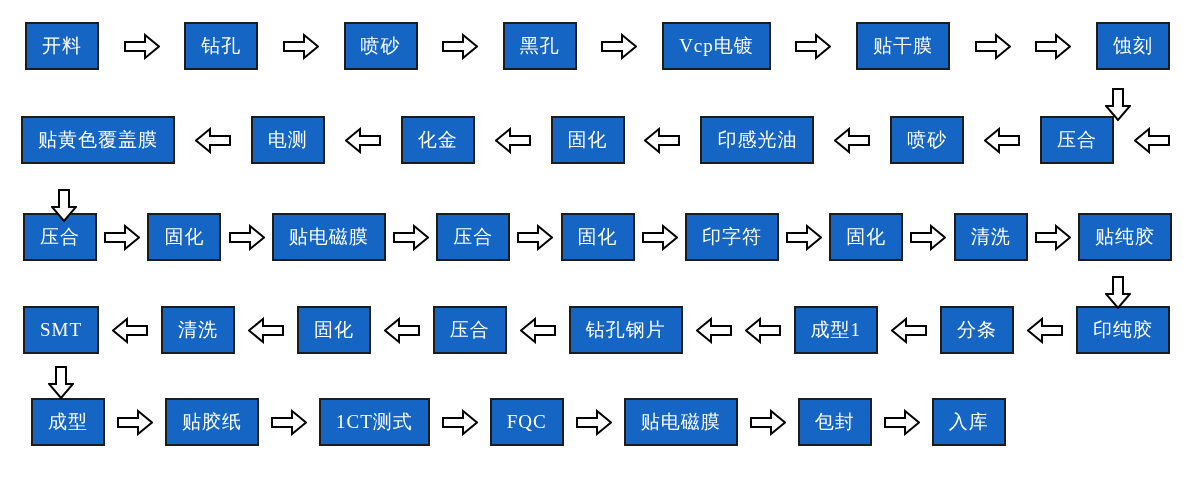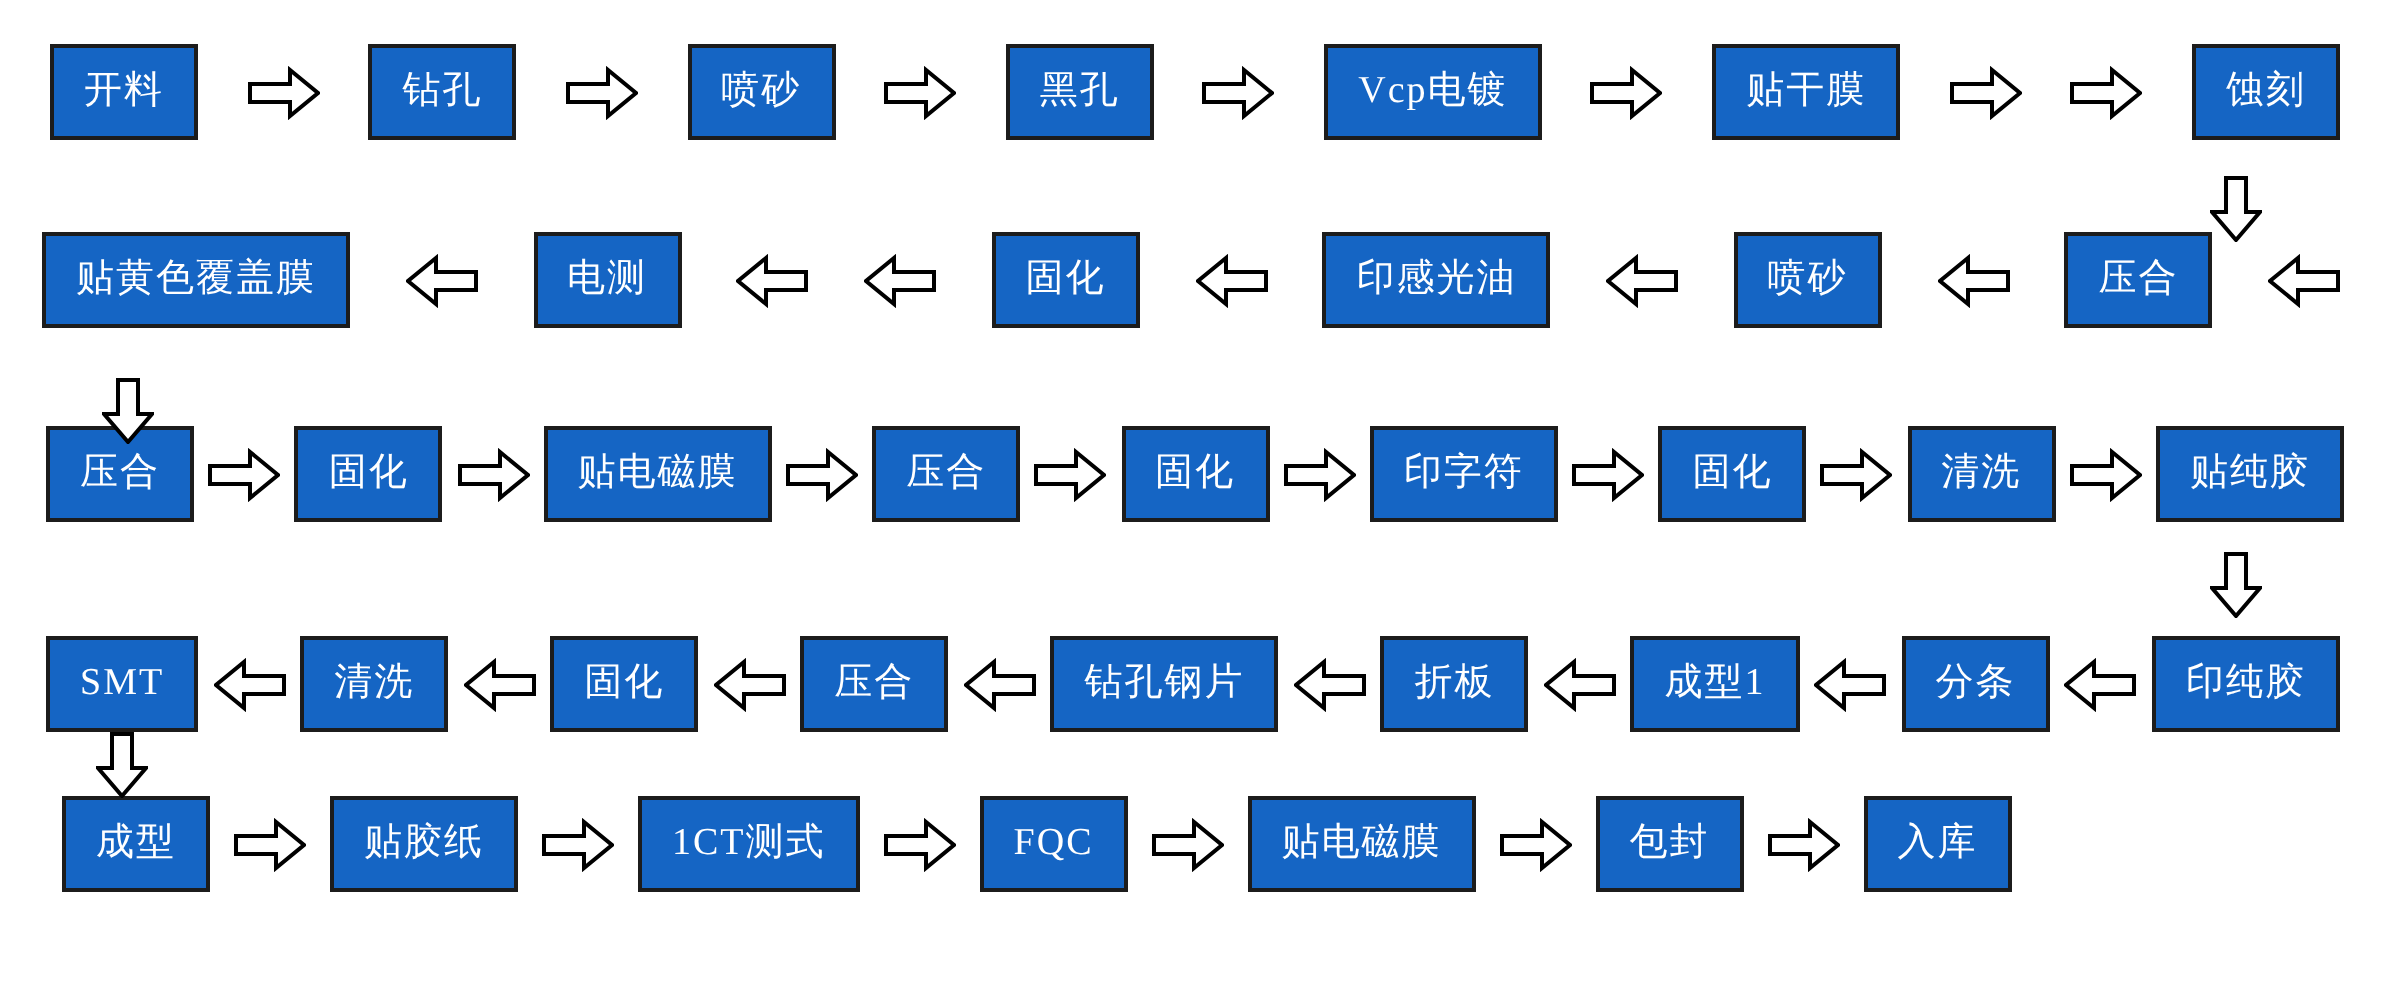--- a/index.html
+++ b/index.html
@@ -10,21 +10,21 @@
   }
   .flow-row {
     position:absolute; left:0; width:100%; box-sizing:border-box;
     display:flex; align-items:center;
   }
   .row-between { justify-content:space-between; }
   .row-start { justify-content:flex-start; gap:12px; }
   #row-0 { top:22px;  padding:0 30px 0 25px; }
   #row-1 { top:116px; padding:0 30px 0 21px; }
   #row-2 { top:213px; padding:0 28px 0 23px; }
-  #row-3 { top:318px; padding:0 30px 0 23px; }
+  #row-3 { top:306px; padding:0 30px 0 23px; }
   #row-4 { top:398px; padding-left:31px; }
   .step-box {
     display:flex; align-items:center; justify-content:center;
     background:var(--box-bg,#1565C4); color:var(--box-text,#fff);
     border:2px solid var(--box-border,#1c1c1c);
     min-height:48px; padding:2px 15px; box-sizing:border-box;
     font-size:19px; line-height:1.2; letter-spacing:1px;
     white-space:pre-line; text-align:right; flex-shrink:0;
   }
   .h-arrow { display:inline-flex; flex-shrink:0; width:36px; height:27px; }
@@ -88,20 +88,21 @@
         <svg width="36" height="27" viewBox="0 0 36 27">
           <polygon points="35,9 15,9 15,2 1,13.5 15,25 15,18 35,18" fill="#ffffff" stroke="#000000" stroke-width="2" stroke-linejoin="miter"></polygon>
         </svg>
       </span>
       <div class="step-box">电测</div>
       <span class="h-arrow">
         <svg width="36" height="27" viewBox="0 0 36 27">
           <polygon points="35,9 15,9 15,2 1,13.5 15,25 15,18 35,18" fill="#ffffff" stroke="#000000" stroke-width="2" stroke-linejoin="miter"></polygon>
         </svg>
       </span>
+      <div class="step-box">化金</div>
       <span class="h-arrow">
         <svg width="36" height="27" viewBox="0 0 36 27">
           <polygon points="35,9 15,9 15,2 1,13.5 15,25 15,18 35,18" fill="#ffffff" stroke="#000000" stroke-width="2" stroke-linejoin="miter"></polygon>
         </svg>
       </span>
       <div class="step-box">固化</div>
       <span class="h-arrow">
         <svg width="36" height="27" viewBox="0 0 36 27">
           <polygon points="35,9 15,9 15,2 1,13.5 15,25 15,18 35,18" fill="#ffffff" stroke="#000000" stroke-width="2" stroke-linejoin="miter"></polygon>
         </svg>
@@ -200,21 +201,20 @@
         <svg width="36" height="27" viewBox="0 0 36 27">
           <polygon points="35,9 15,9 15,2 1,13.5 15,25 15,18 35,18" fill="#ffffff" stroke="#000000" stroke-width="2" stroke-linejoin="miter"></polygon>
         </svg>
       </span>
       <div class="step-box">钻孔钢片</div>
       <span class="h-arrow">
         <svg width="36" height="27" viewBox="0 0 36 27">
           <polygon points="35,9 15,9 15,2 1,13.5 15,25 15,18 35,18" fill="#ffffff" stroke="#000000" stroke-width="2" stroke-linejoin="miter"></polygon>
         </svg>
       </span>
-      <div class="step-box">折板</div>
       <span class="h-arrow">
         <svg width="36" height="27" viewBox="0 0 36 27">
           <polygon points="35,9 15,9 15,2 1,13.5 15,25 15,18 35,18" fill="#ffffff" stroke="#000000" stroke-width="2" stroke-linejoin="miter"></polygon>
         </svg>
       </span>
       <div class="step-box">成型1</div>
       <span class="h-arrow">
         <svg width="36" height="27" viewBox="0 0 36 27">
           <polygon points="35,9 15,9 15,2 1,13.5 15,25 15,18 35,18" fill="#ffffff" stroke="#000000" stroke-width="2" stroke-linejoin="miter"></polygon>
         </svg>

